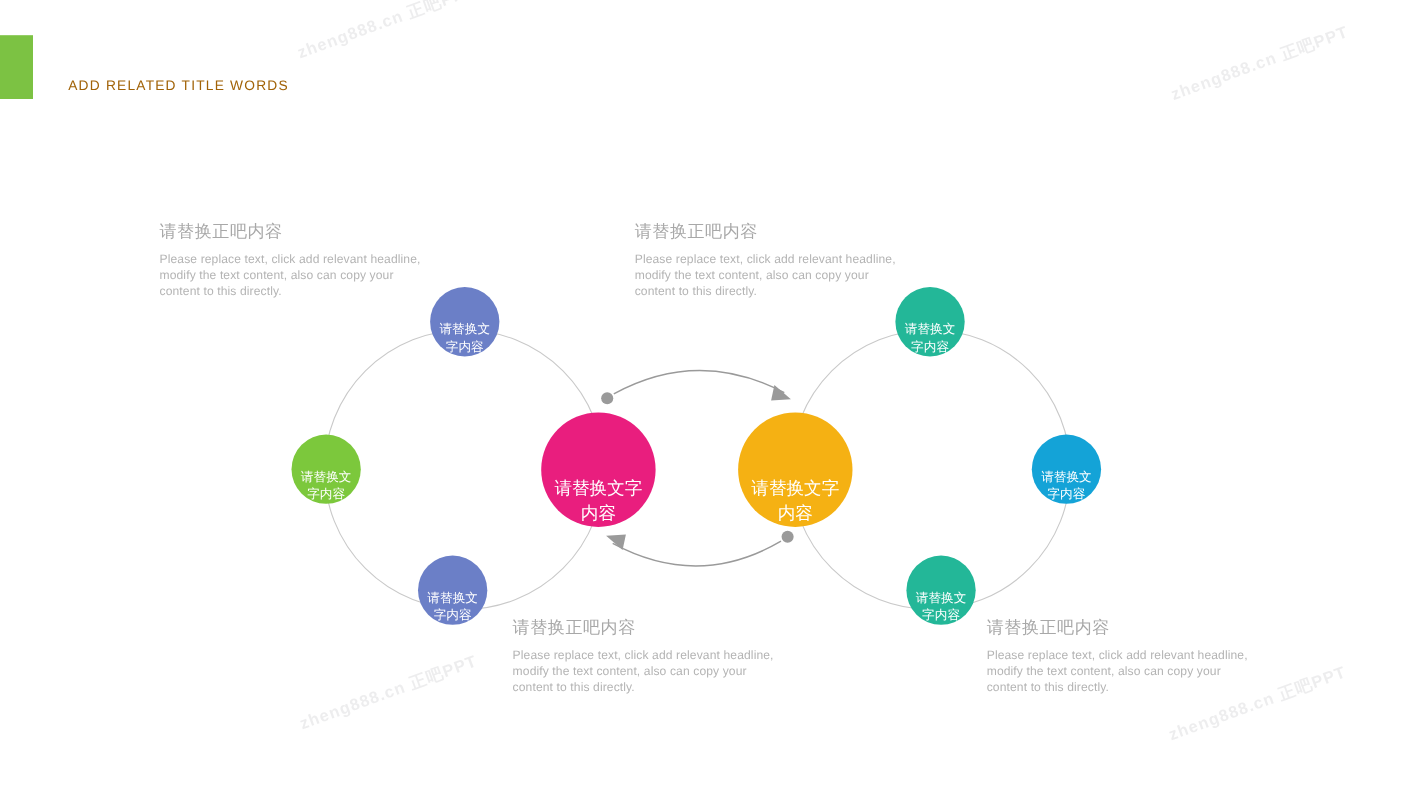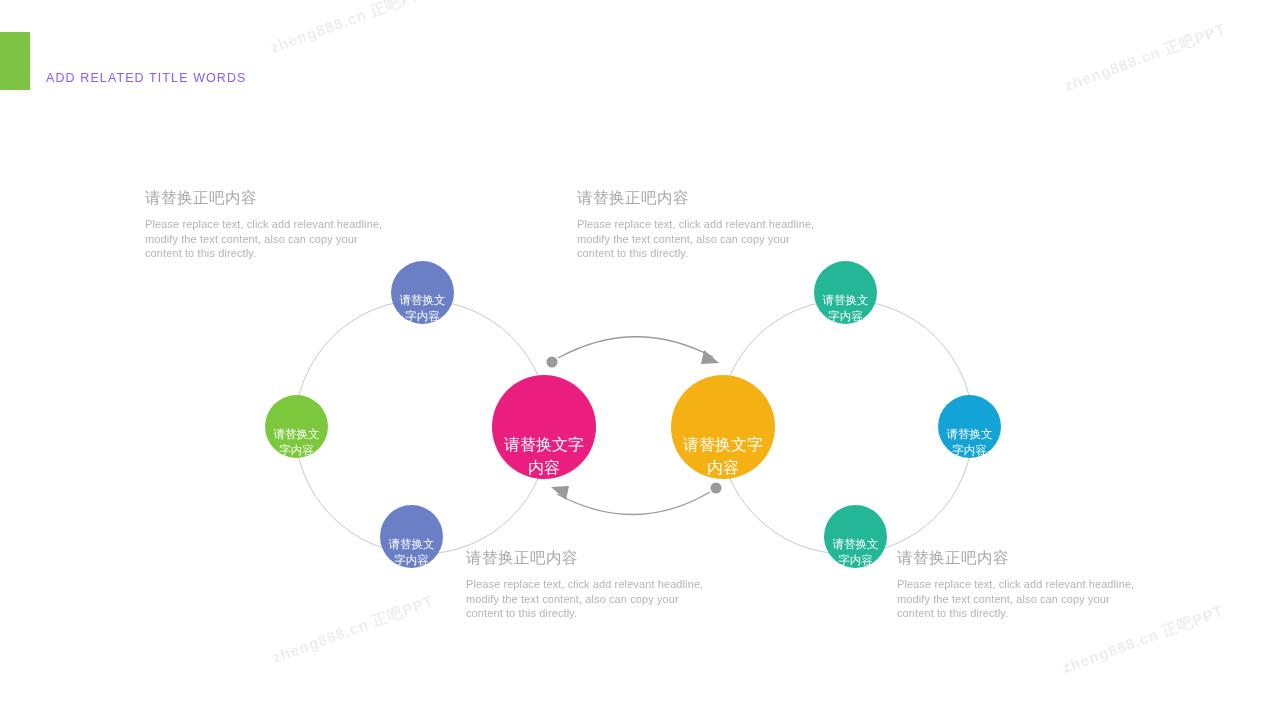--- a/index.html
+++ b/index.html
@@ -37,24 +37,24 @@
     top: 36px;
     font-size: 25px;
     color: #4b4b4b;
     letter-spacing: 1px;
     line-height: 34px;
     white-space: nowrap;
     font-weight: 400;
   }
   .header-subtitle {
     position: absolute;
-    left: 46px;
+    left: 62px;
     top: 71px;
     font-size: 12.5px;
-    color: #8b5cf6;
+    color: #a16207;
     letter-spacing: 1.1px;
     white-space: nowrap;
     font-weight: 400;
   }
 
   
   .diagram {
     position: absolute;
     left: 0;
     top: 0;
@@ -86,20 +86,21 @@
     height: 63px;
     font-size: 11.5px;
     line-height: 16px;
     padding: 0 5px;
   }
 
   
   .textblock {
     position: absolute;
     width: 252px;
+    margin-top: 12px;
   }
   .tb-title {
     font-size: 15.5px;
     color: #a8a8a8;
     margin: 0 0 8px 0;
     font-weight: 400;
     letter-spacing: 0.5px;
   }
   .tb-body {
     font-size: 11px;

